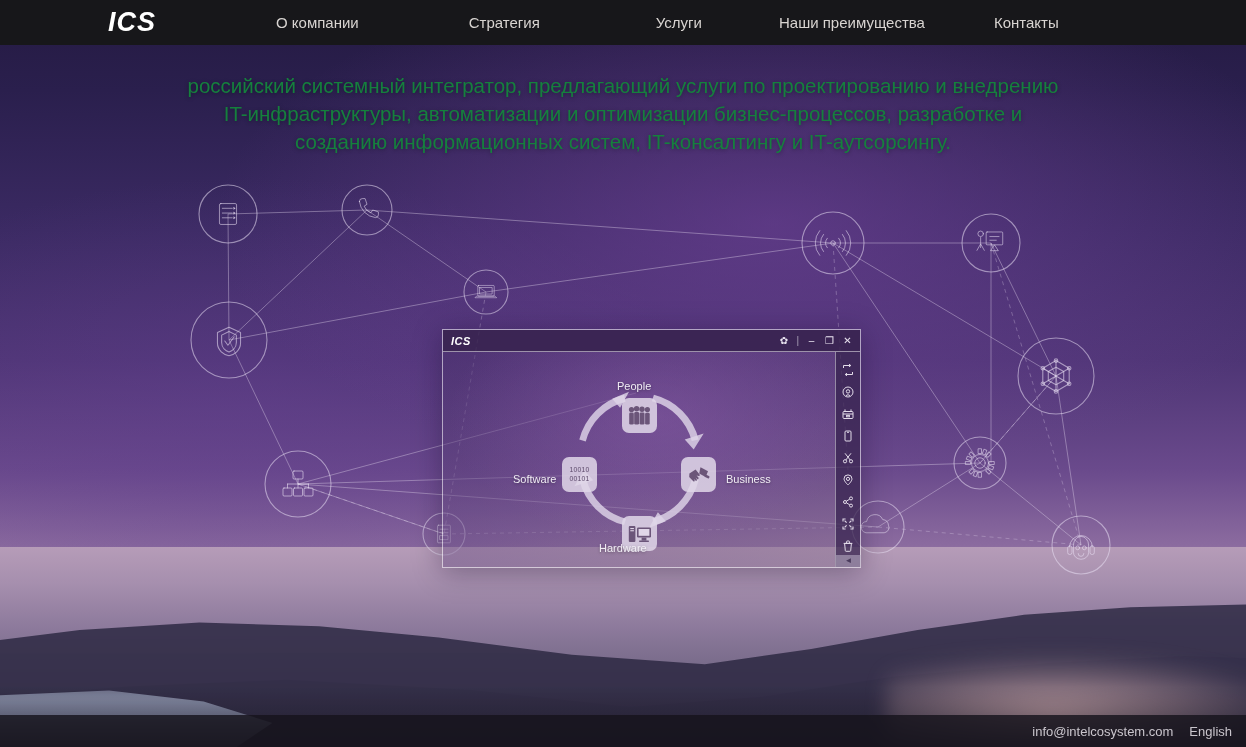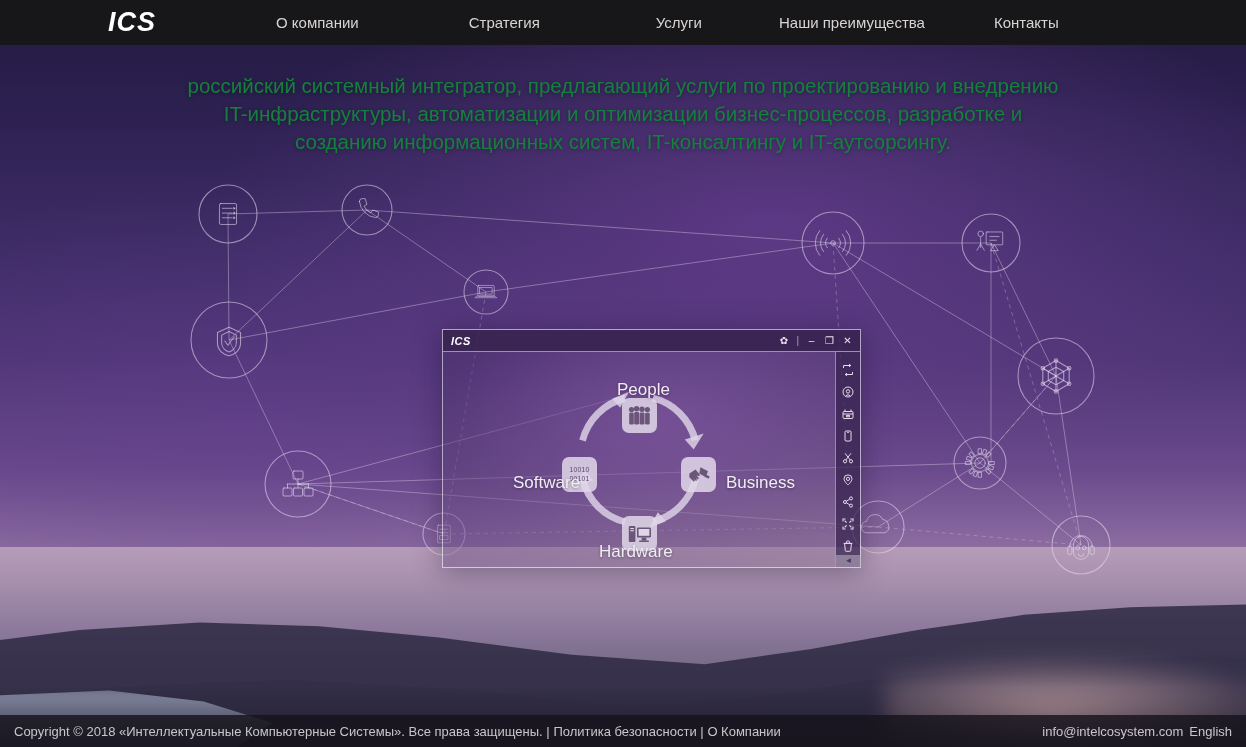--- a/index.html
+++ b/index.html
@@ -127,21 +127,21 @@
   }
 
   
   #cycle{position:absolute;inset:0;}
   .cyc-node{
     position:absolute;width:35px;height:35px;border-radius:7px;
     background:rgba(224,214,232,.86);
     display:flex;align-items:center;justify-content:center;
   }
   .cyc-label{
-    position:absolute;color:#f0ecf4;font-size:17px;white-space:nowrap;
+    position:absolute;color:#f0ecf4;font-size:11px;white-space:nowrap;
     text-shadow:0 1px 3px rgba(0,0,0,.35);
   }
   #bin-text{
     color:#5d4a6b;font-size:6.8px;line-height:1.25;text-align:center;
     font-family:"Liberation Sans", sans-serif;letter-spacing:.2px;
   }
 
   
   #win-rail{
     width:25px;background:rgba(56,36,78,.72);
@@ -163,21 +163,21 @@
   
   #footer{
     position:absolute;left:0;bottom:0;width:1246px;height:32px;
     background:rgba(22,20,28,.82);
     display:flex;align-items:center;
     padding:0 14px;
     z-index:30;
   }
   #footer-left{color:#c9c5cc;font-size:13px;white-space:nowrap;}
   #footer-left a{color:#c9c5cc;text-decoration:none;}
-  #footer-right{margin-left:auto;display:flex;align-items:center;gap:6px;}
+  #footer-right{margin-left:auto;display:flex;align-items:center;gap:16px;}
   #footer-right a{color:#c9c5cc;font-size:13px;text-decoration:none;}
 </style>
 </head>
 <body>
 
 <div id="bg-root">
   <div id="bg-sky"></div>
   <div id="bg-mountain">
     <div class="haze"></div>
     <div class="ridge2" data=""></div>
@@ -526,24 +526,17 @@
           <line x1="1.6" y1="3.4" x2="10.4" y2="3.4"></line>
           <path d="M4.6,3.4 L4.6,1.6 a0.6,0.6 0 0 1 0.6,-0.6 l1.6,0 a0.6,0.6 0 0 1 0.6,0.6 L7.4,3.4"></path>
         </svg>
       </div>
       <div id="rail-collapse">◄</div>
     </div>
   </div>
 </div>
 
 <div id="footer">
-  <div id="footer-left">
-    <span>Copyright © 2018 «Интеллектуальные Компьютерные Системы». Все права защищены.</span>
-    <span>|</span>
-    <a href="#">Политика безопасности</a>
-    <span>|</span>
-    <a href="#">О Компании</a>
-  </div>
   <div id="footer-right">
     <a href="#">info@intelcosystem.com</a>
     <a href="#">English</a>
   </div>
 </div>
 
 </body></html>

